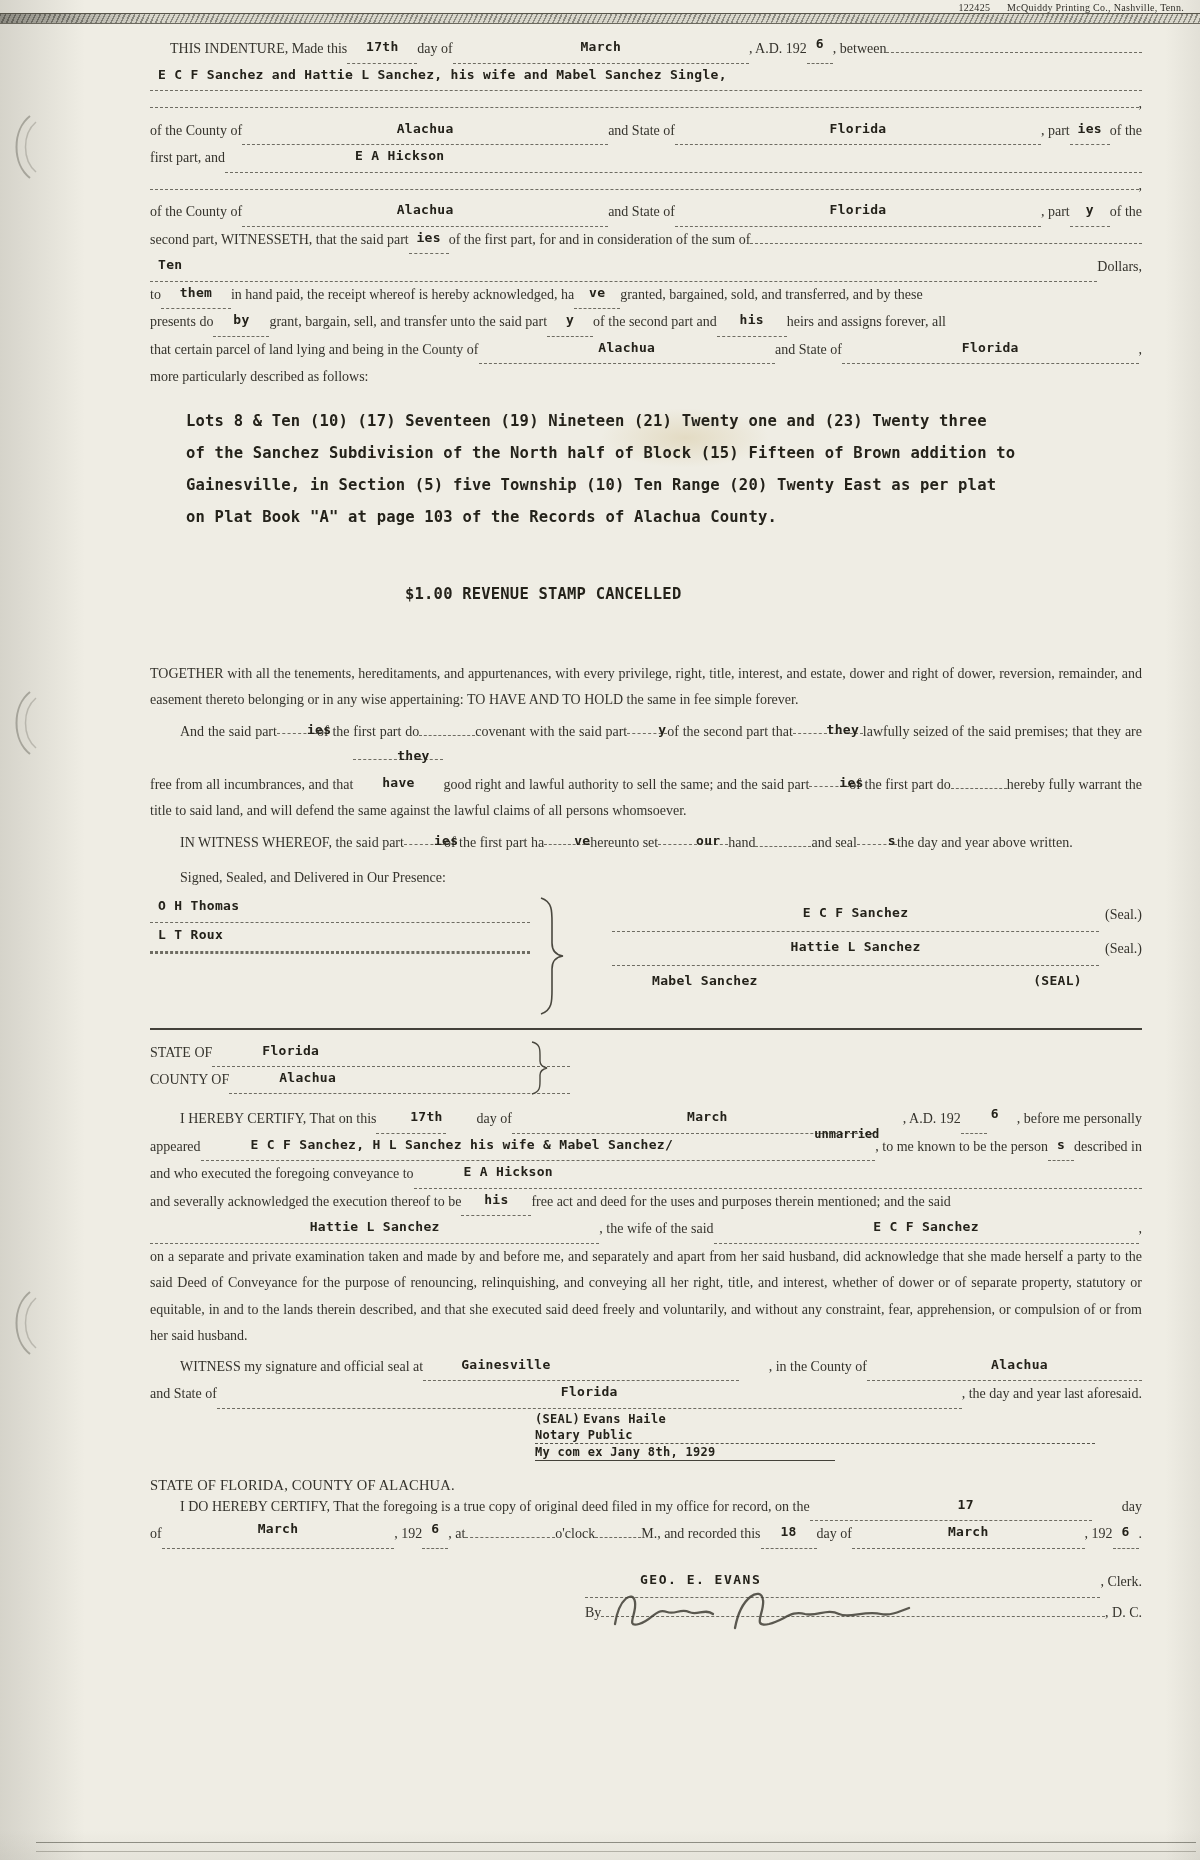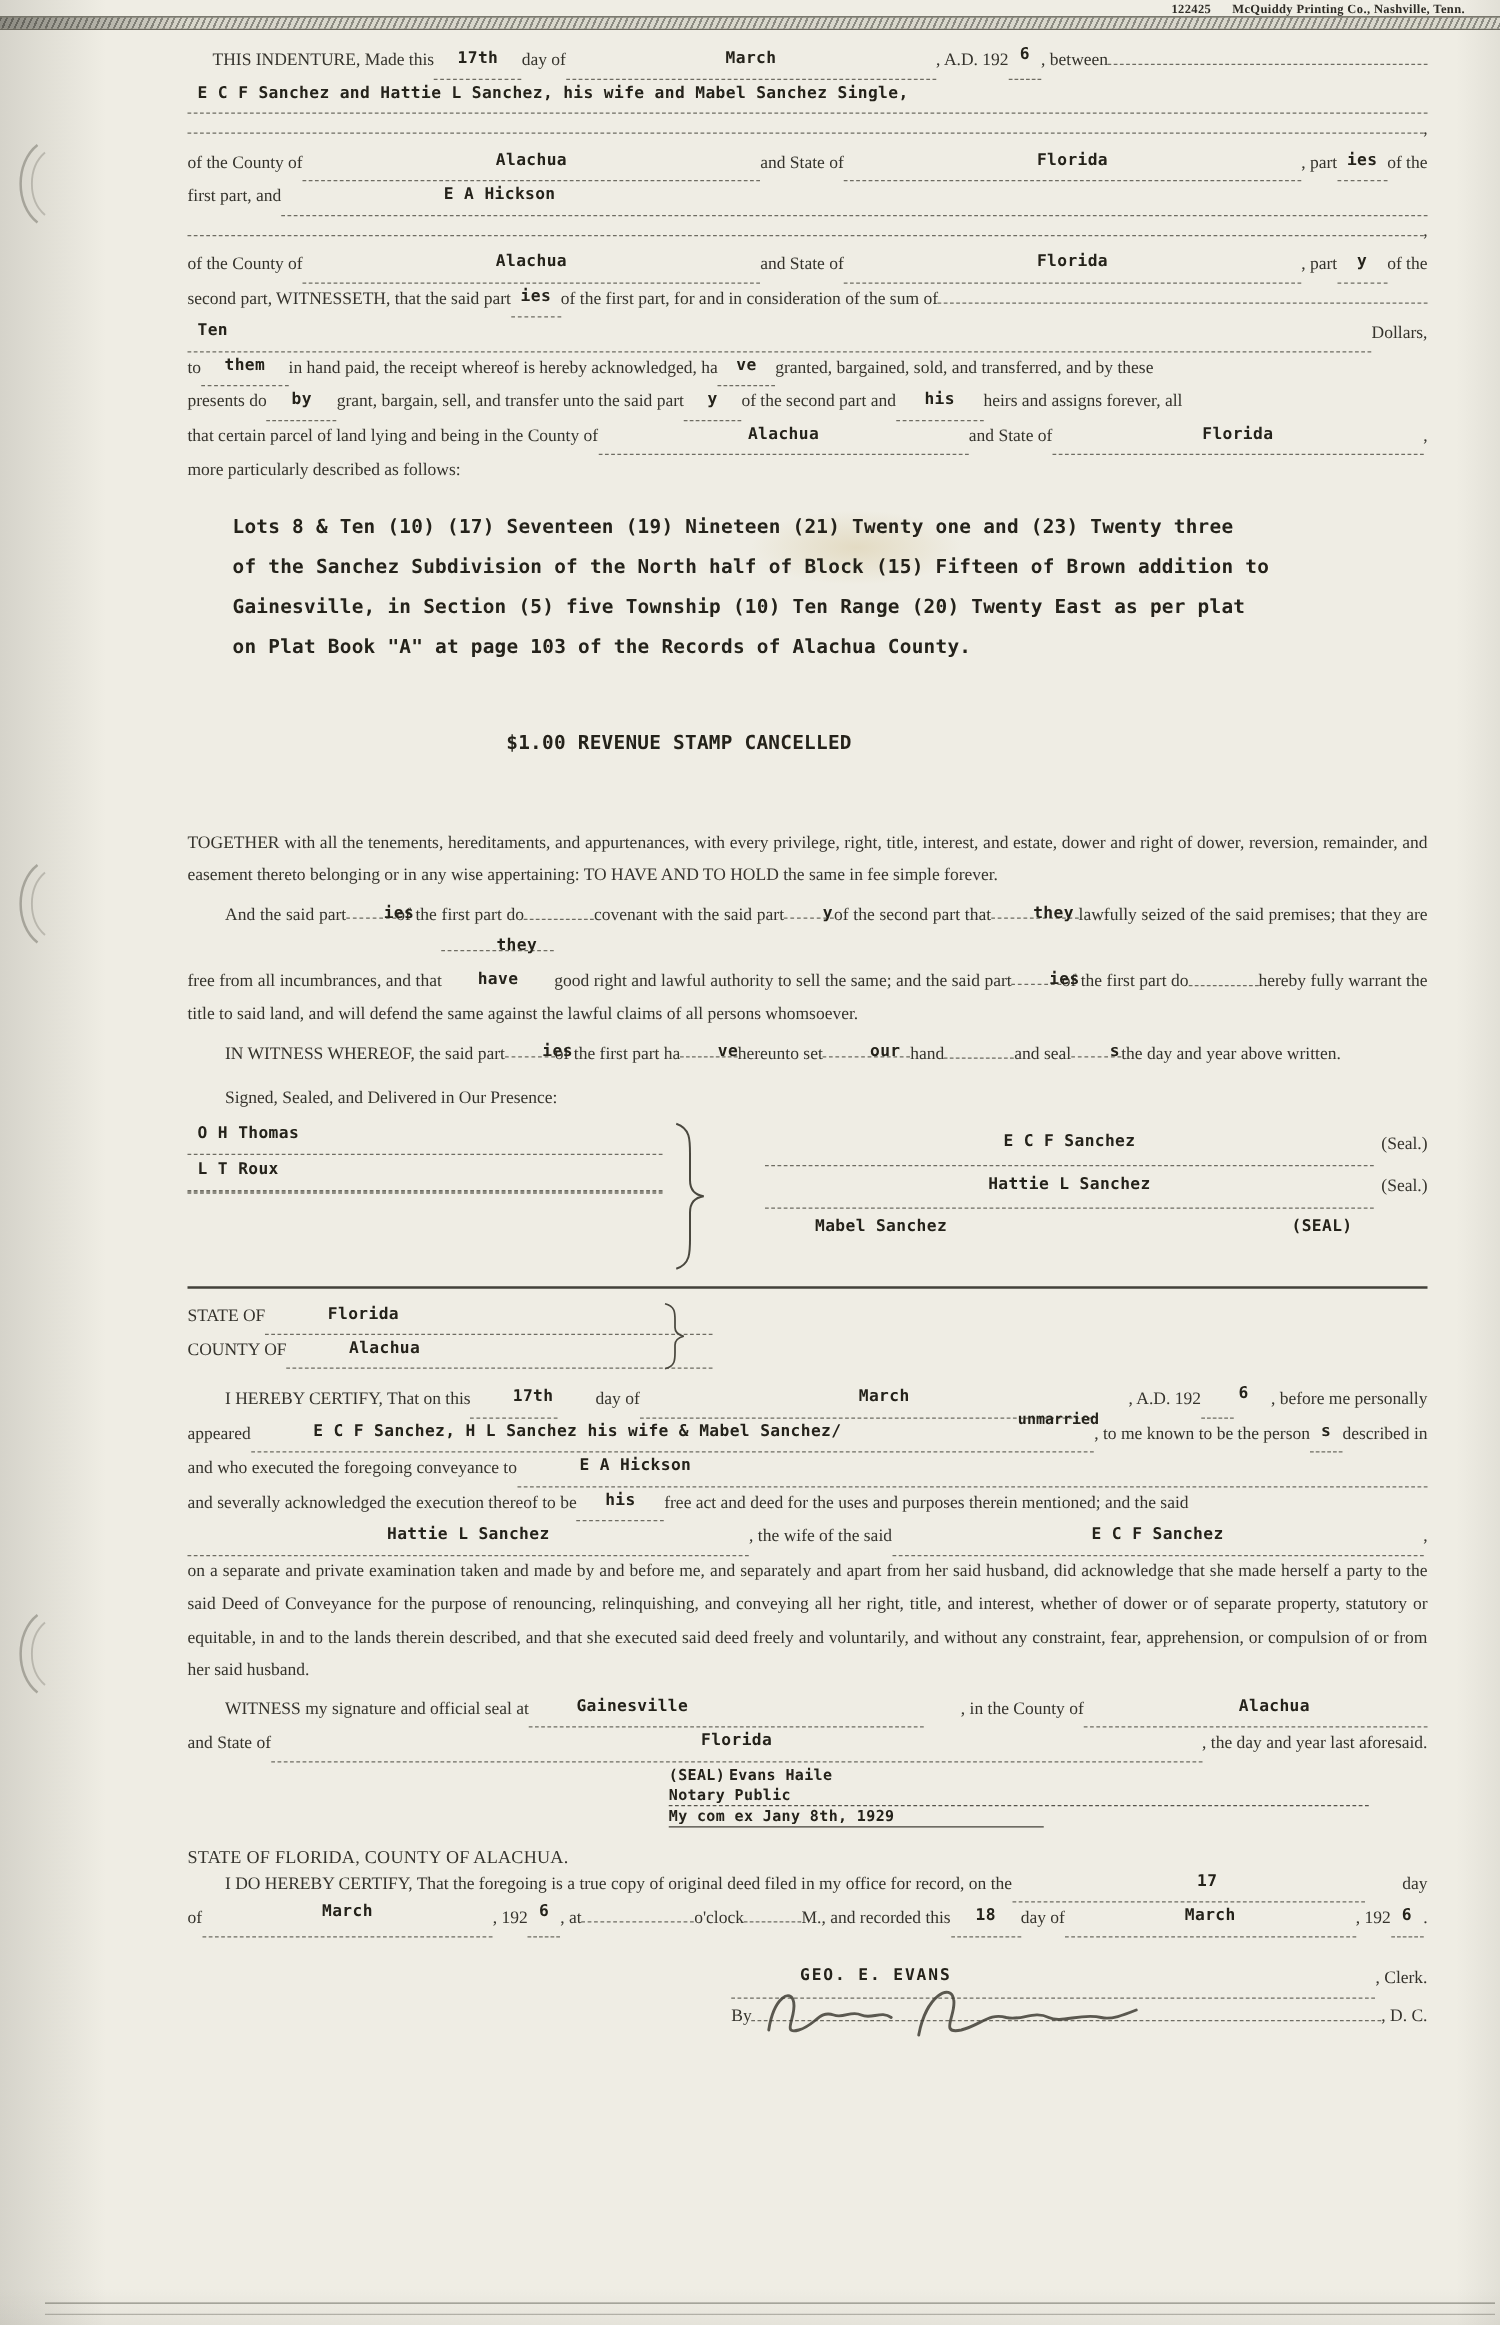--- a/index.html
+++ b/index.html
@@ -8,21 +8,21 @@
     position:relative; width:1200px; height:1860px; margin:0 auto;
     background:#efede4; overflow:hidden; color:#35332c;
     font-family:"Liberation Serif", serif; font-size:14px;
   }
   .edge-shade { position:absolute; inset:0; pointer-events:none;
     background:
       linear-gradient(90deg, rgba(110,108,98,.20), rgba(110,108,98,0) 85px),
       linear-gradient(270deg, rgba(110,108,98,.10), rgba(110,108,98,0) 35px),
       linear-gradient(0deg, rgba(110,108,98,.08), rgba(110,108,98,0) 30px);
   }
-  .printer { position:absolute; top:2px; right:28px; font-size:10px; font-weight:bold;
+  .printer { position:absolute; top:2px; right:16px; font-size:10px; font-weight:normal;
     color:#2e2c26; letter-spacing:.3px; z-index:3; }
   .printer span { margin-left:14px; }
   .hatch { position:absolute; top:13px; left:0; width:100%; height:11px; z-index:2;
     background:
       linear-gradient(90deg, rgba(45,44,38,.45), rgba(45,44,38,0) 150px),
       repeating-linear-gradient(115deg, #8c8b82 0 1.5px, #d9d7cc 1.5px 4.5px);
     border-top:1px solid #565449; border-bottom:1px solid #6b695e; }
   .bind-mark { position:absolute; left:4px; z-index:2; }
   .stain { position:absolute; left:600px; top:408px; width:170px; height:60px;
     background:radial-gradient(ellipse at center, rgba(196,172,110,.28), rgba(196,172,110,0) 70%);

